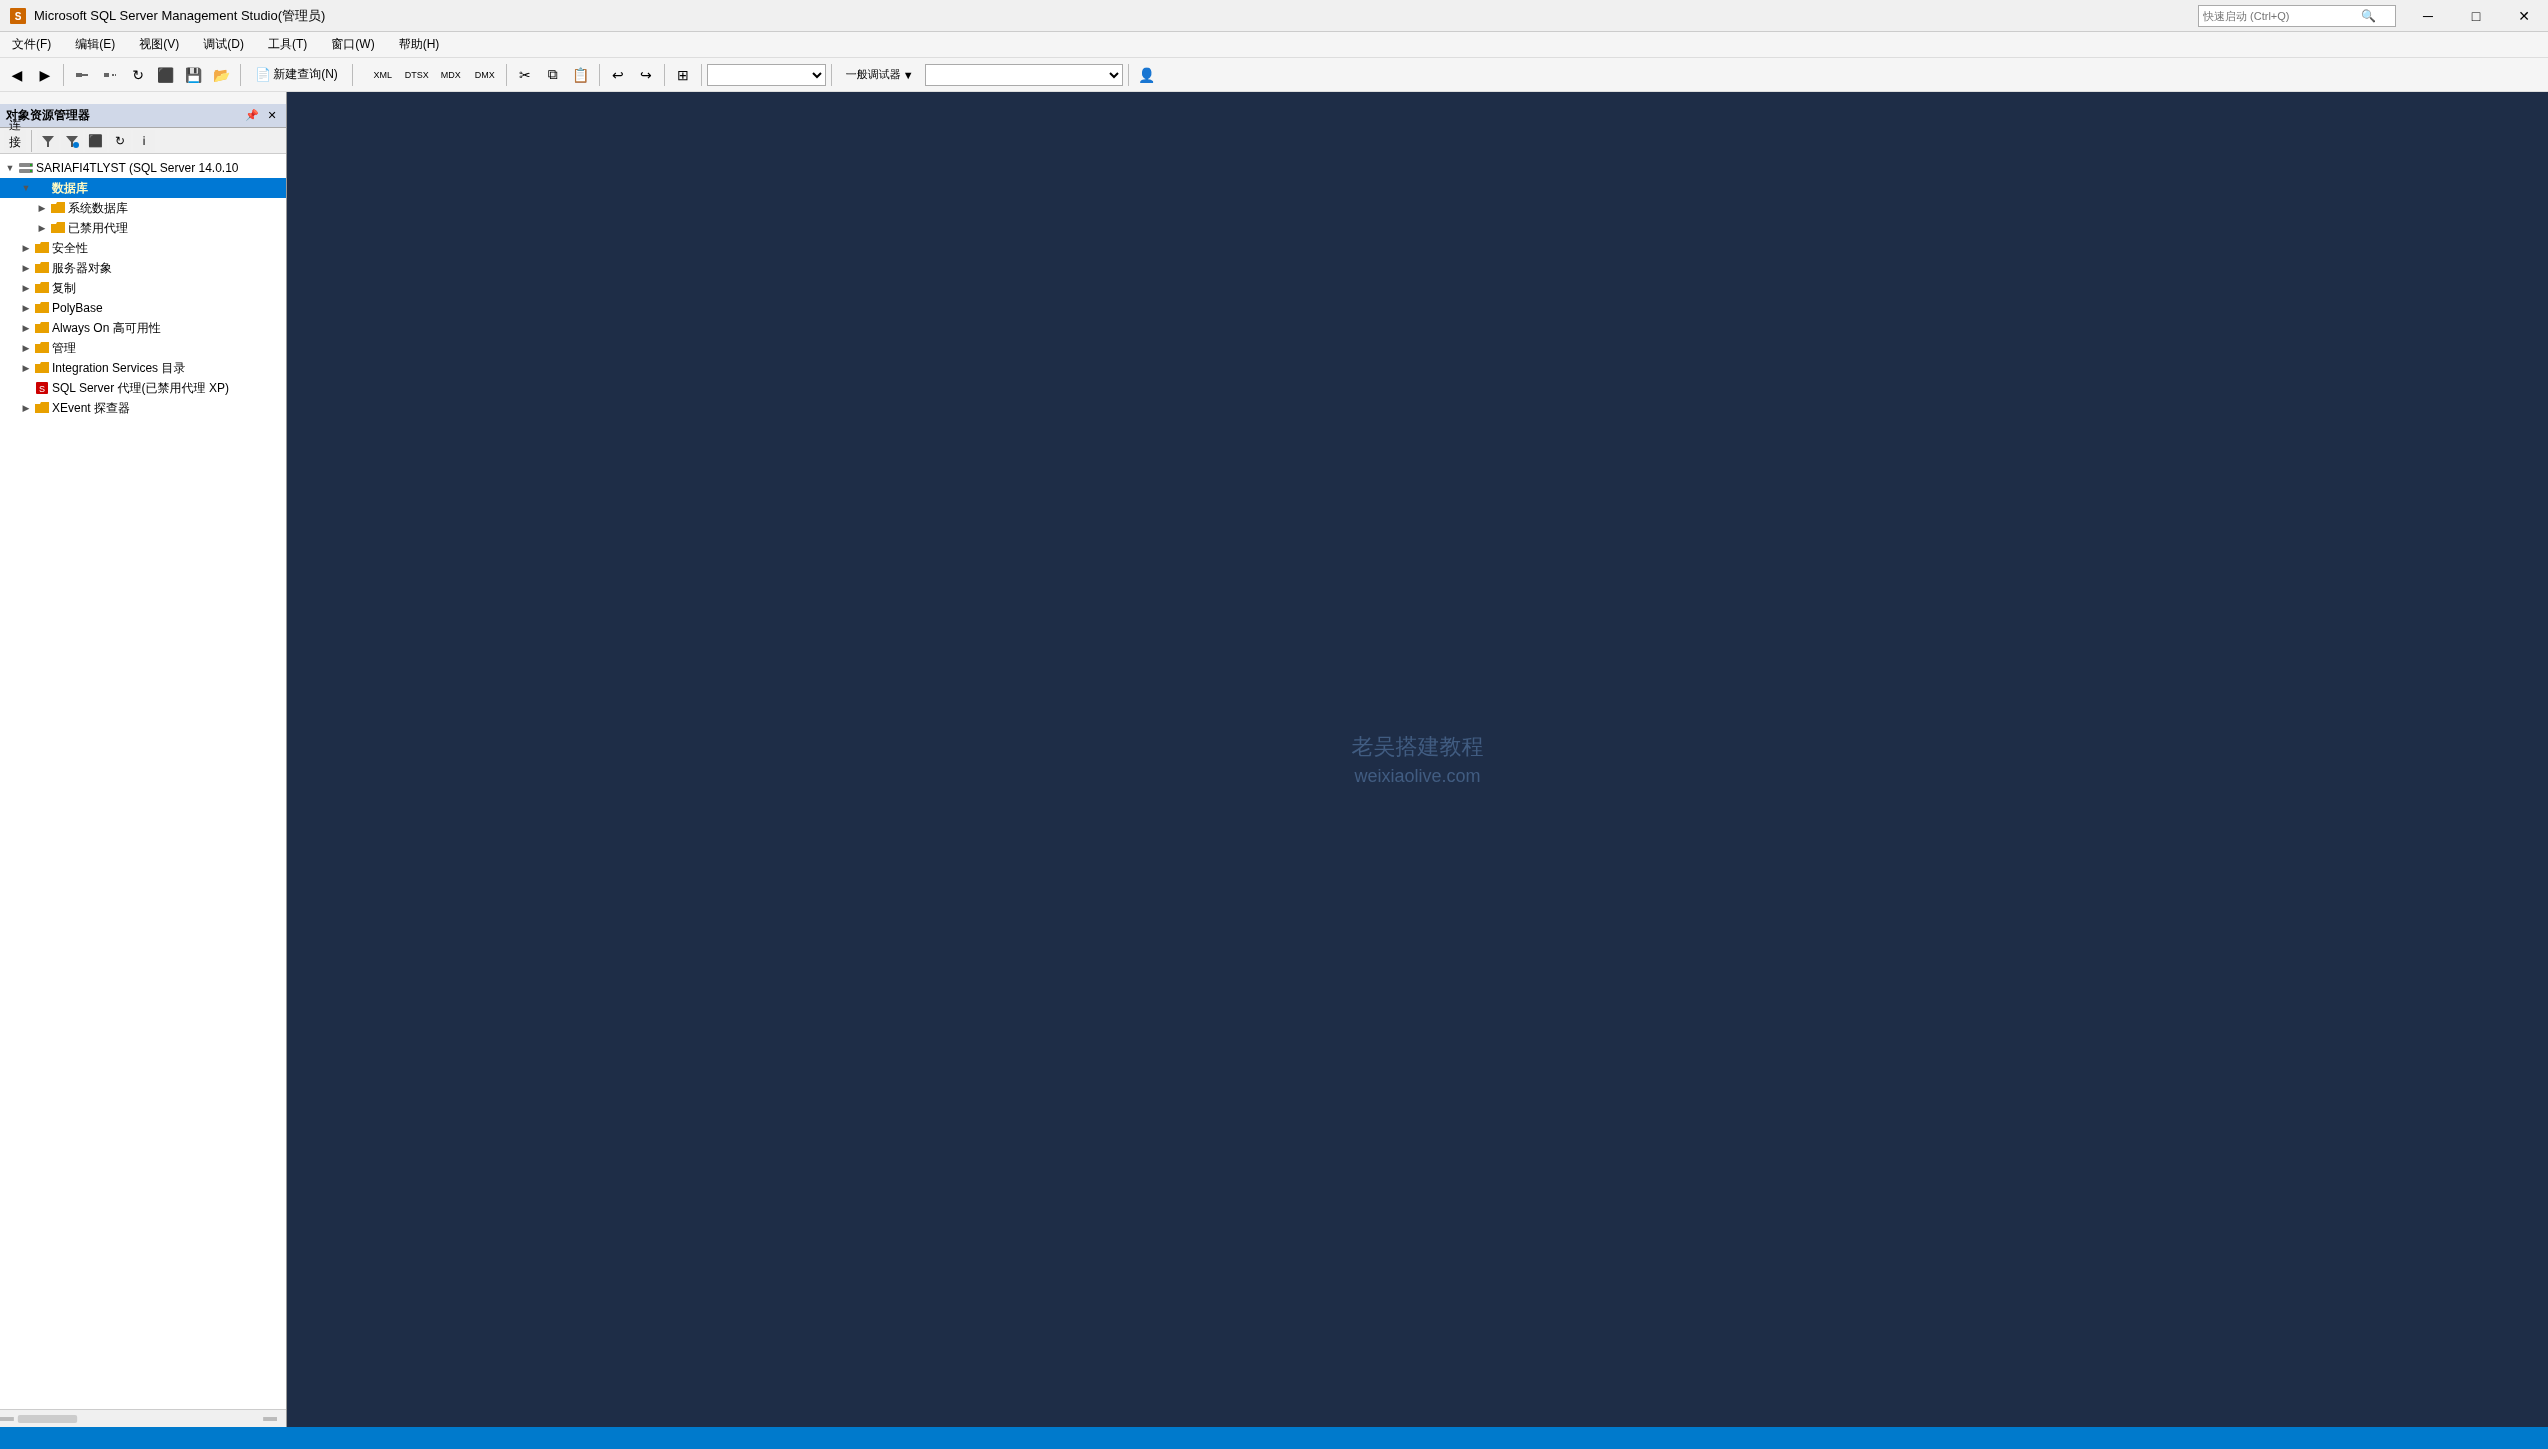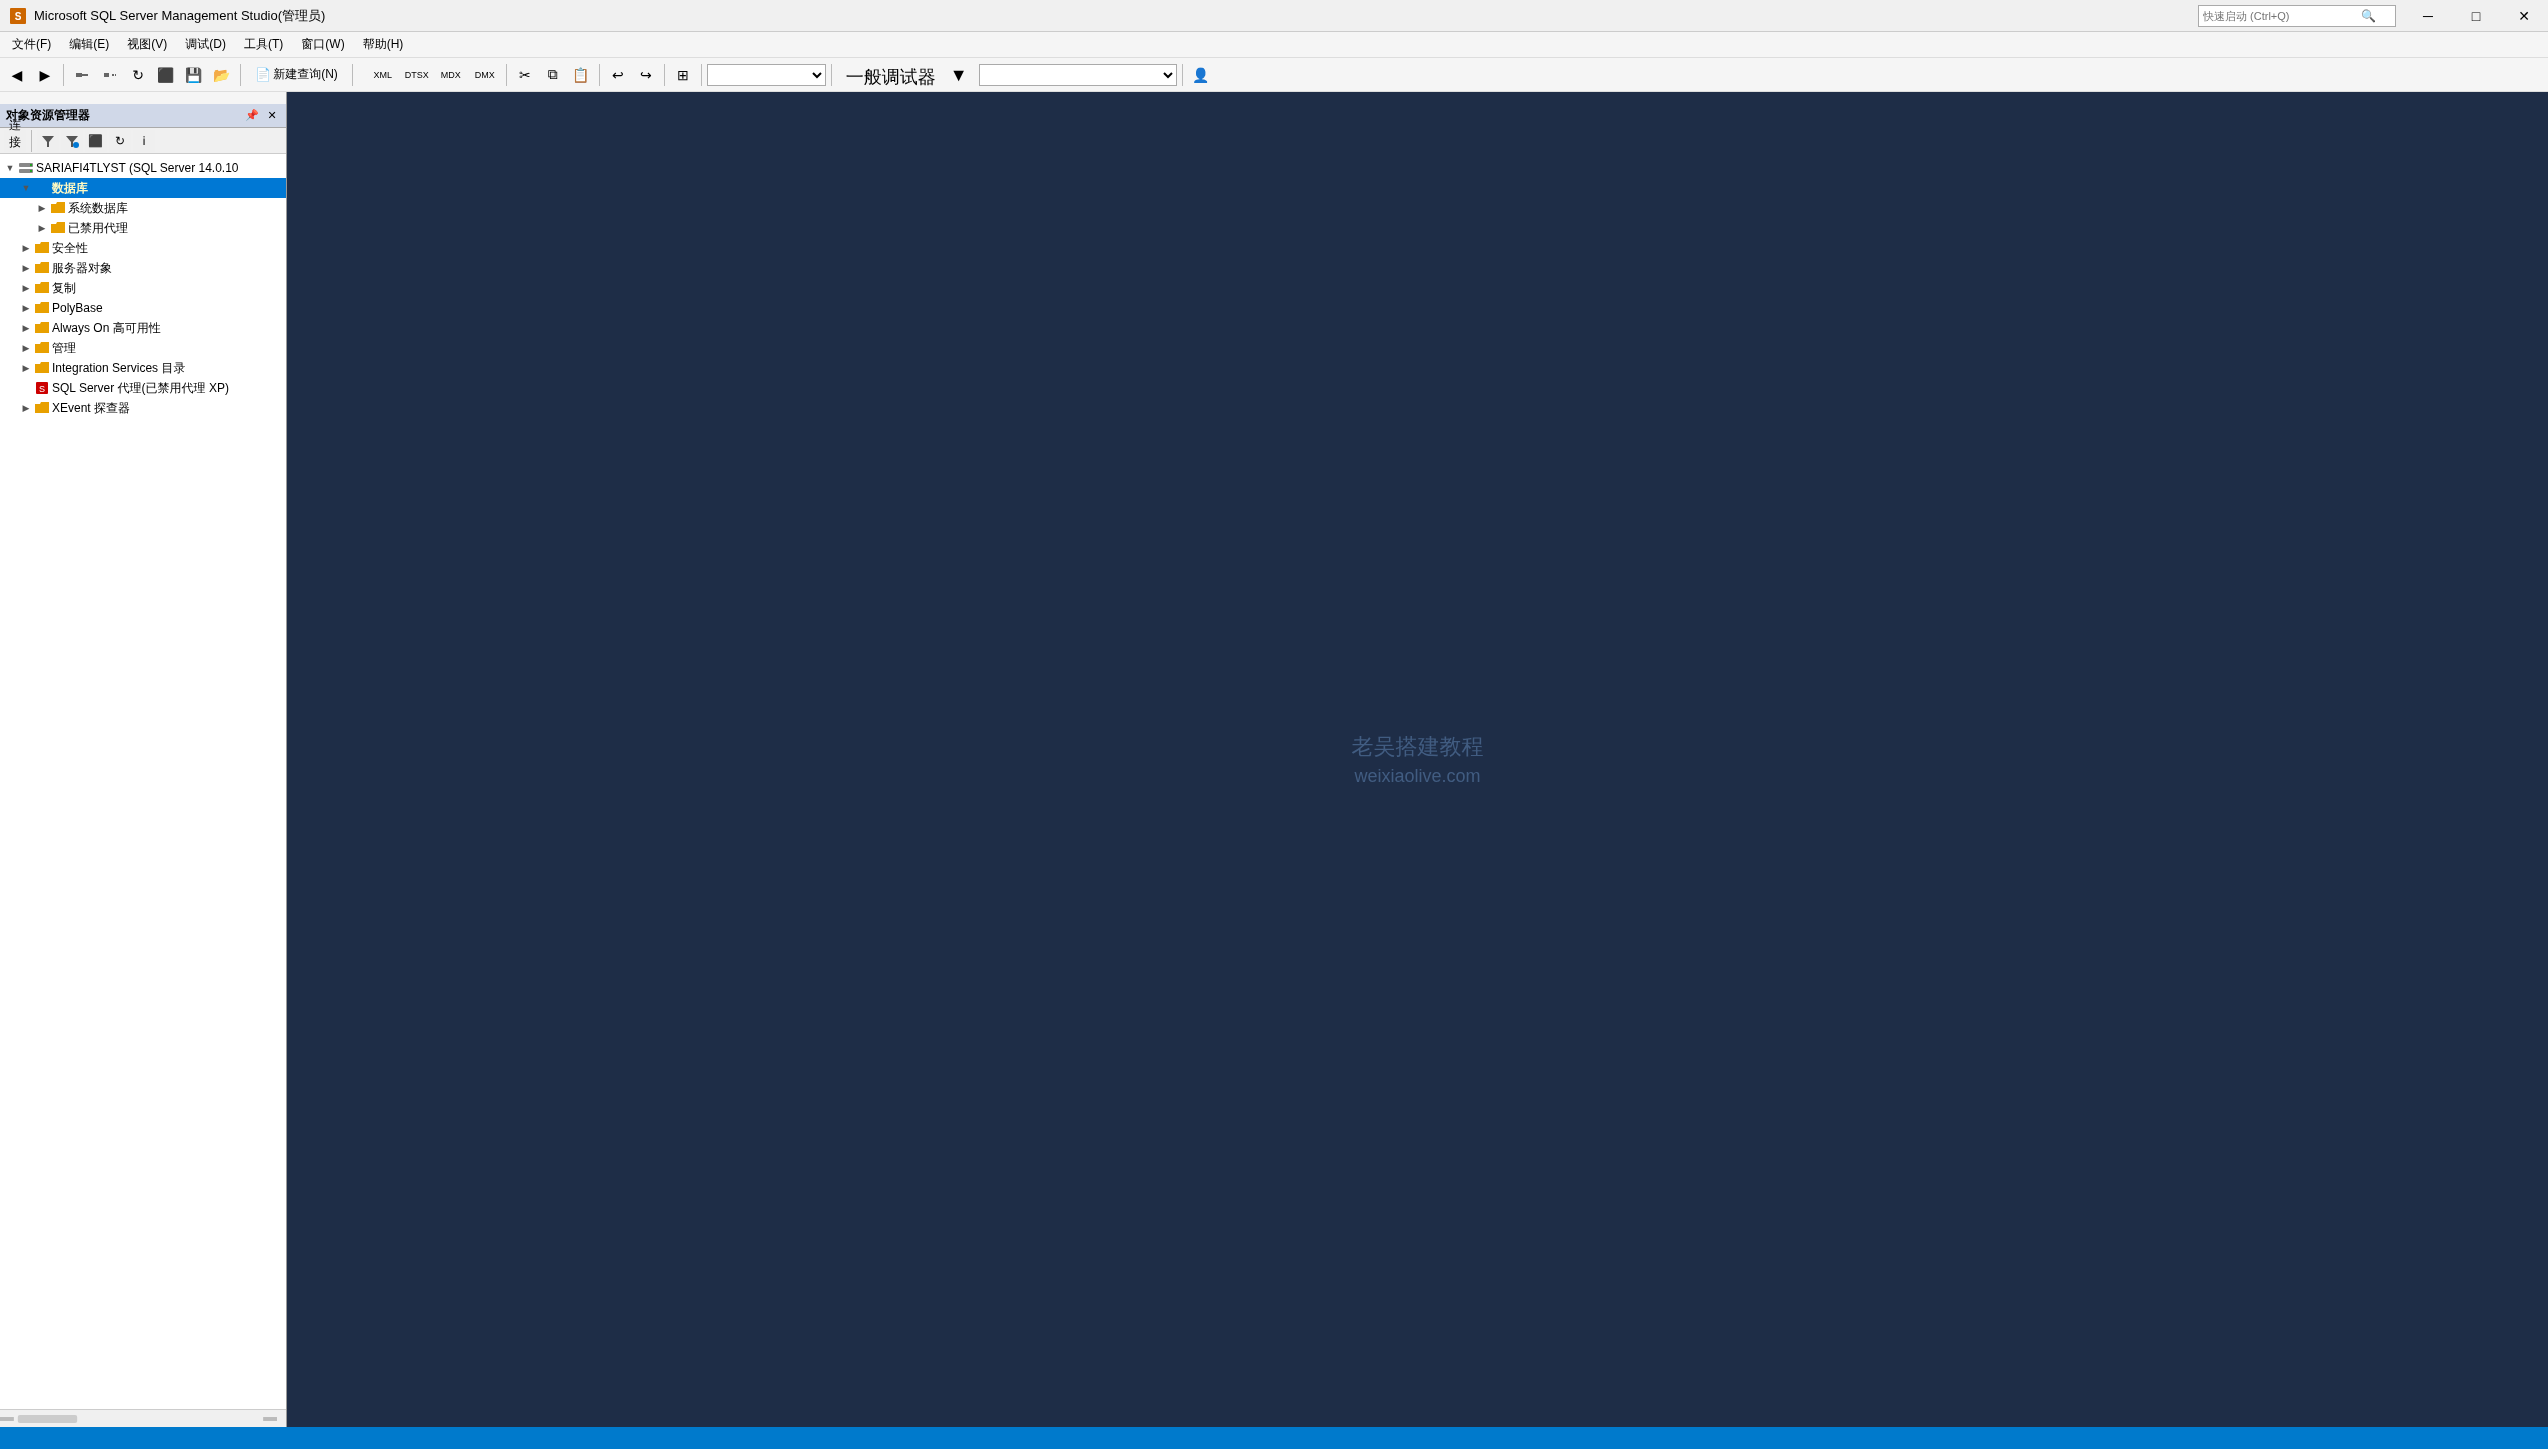--- a/index.html
+++ b/index.html
@@ -70,21 +70,21 @@
     }
 
     
     #menu-bar {
       background: #f5f5f5;
       height: 26px;
       display: flex;
       align-items: center;
       padding: 0 4px;
       border-bottom: 1px solid #ddd;
-      gap: 2px;
+      gap: 8px;
     }
     .menu-item {
       padding: 2px 8px;
       cursor: pointer;
       font-size: 12px;
       height: 22px;
       display: flex;
       align-items: center;
     }
 
@@ -129,27 +129,28 @@
     .toolbar-dropdown {
       width: 119px;
       height: 22px;
       border: 1px solid #aaa;
       background: #fff;
       font-size: 11px;
       padding: 0 4px;
     }
     .toolbar-debug-btn {
       display: flex;
-      gap: 14px;
+      align-items: center;
+      gap: 2px;
       padding: 2px 8px;
       height: 26px;
       border: 1px solid transparent;
       background: transparent;
       cursor: pointer;
-      font-size: 18px;
+      font-size: 11px;
     }
 
     
     #main-layout {
       display: flex;
       height: calc(1449px - 32px - 26px - 34px - 22px);
       background: #1e2d47;
     }
 
     

